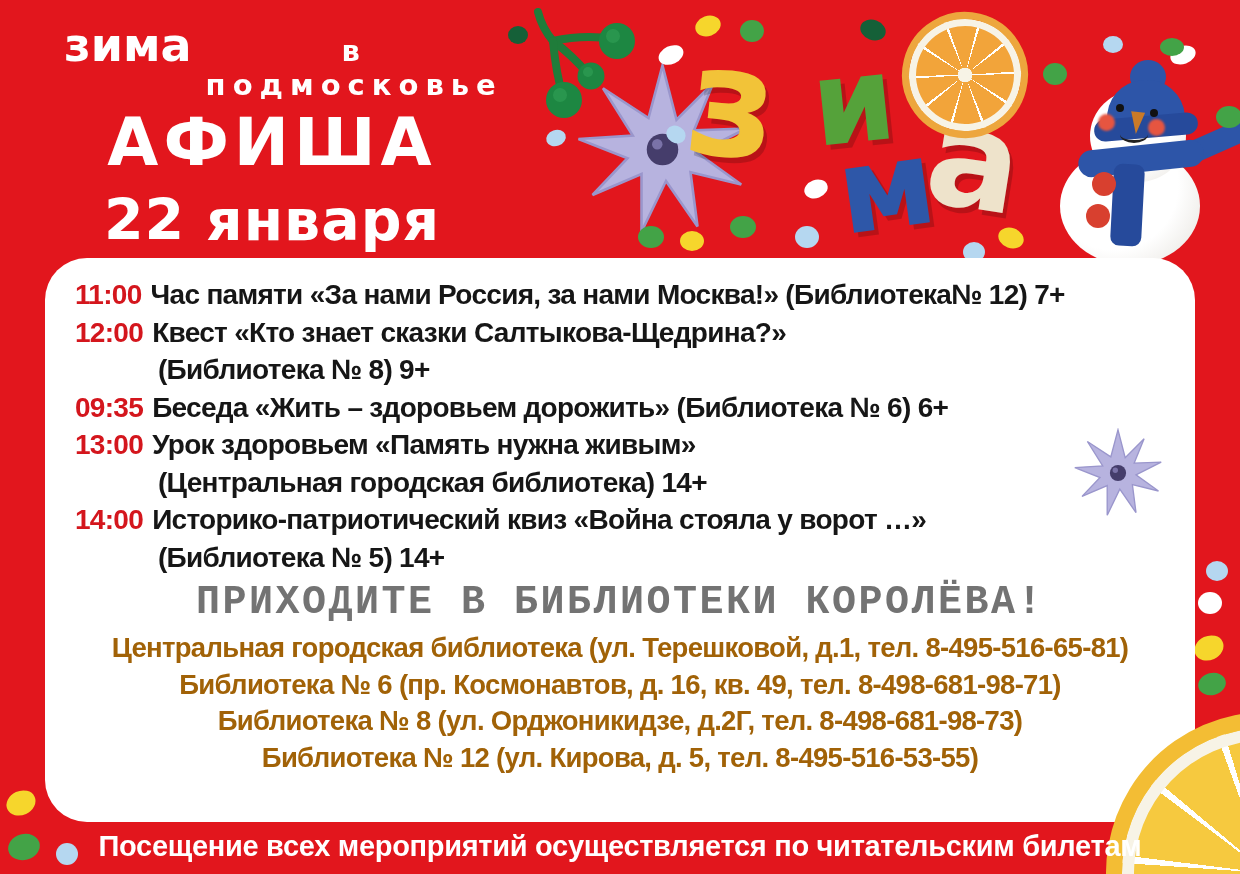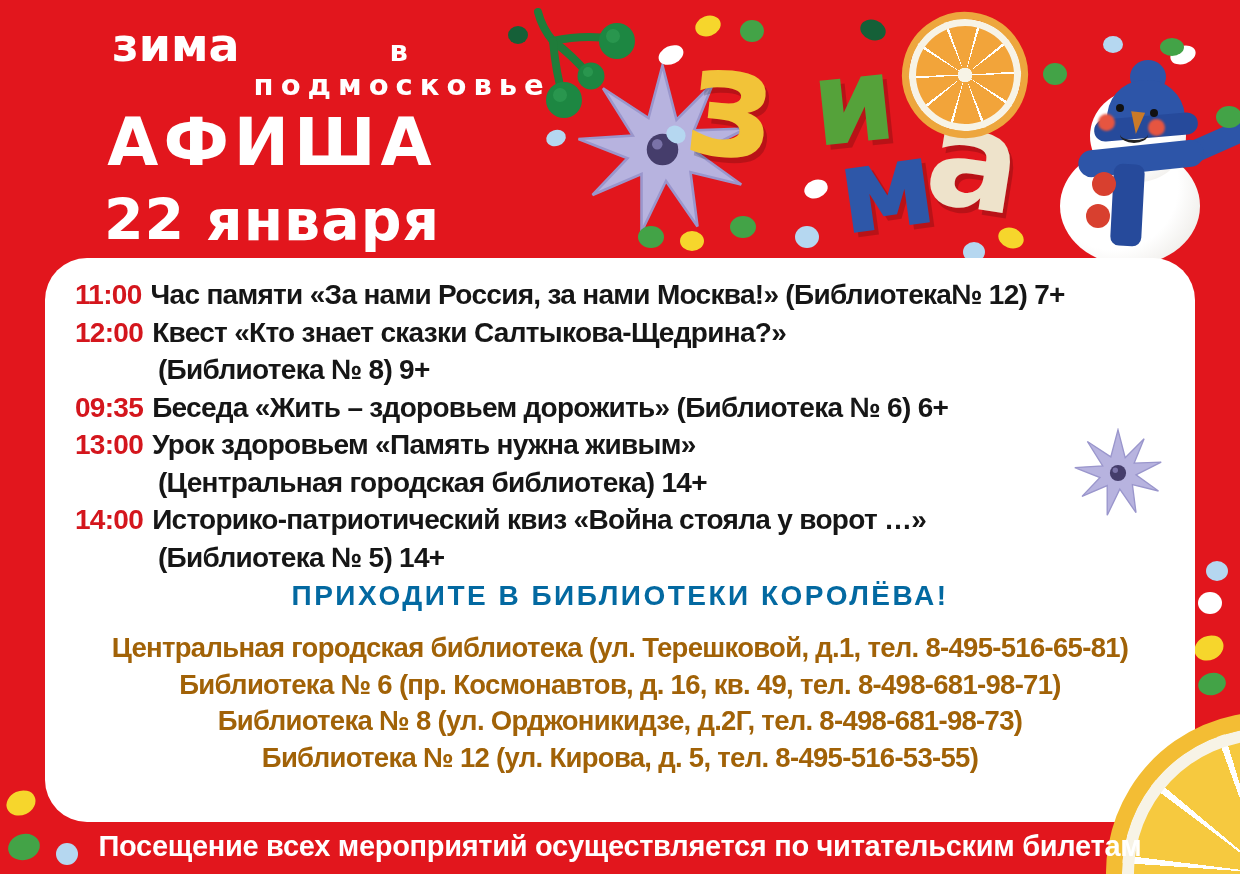--- a/index.html
+++ b/index.html
@@ -3,35 +3,35 @@
 <meta charset="utf-8">
 <style>
   html,body{margin:0;padding:0;background:#555;}
   .poster{position:relative;width:1240px;height:874px;overflow:hidden;
     background:#e2161d;font-family:"Liberation Sans",sans-serif;}
 
   
   .hdr{position:absolute;left:62px;top:18px;width:420px;z-index:2;color:#fff;
     font-family:"DejaVu Sans",sans-serif;text-align:center;}
   .brandline{display:flex;align-items:baseline;justify-content:flex-start;gap:14px;margin-left:2px;}
-  .brand-bold{font-size:46px;font-weight:bold;letter-spacing:0;margin-left:48px;}
+  .brand-bold{font-size:46px;font-weight:bold;letter-spacing:0;}
   .brand-rest{font-size:29px;font-weight:bold;letter-spacing:7px;}
   .title{font-size:66px;font-weight:bold;letter-spacing:5px;margin-top:2px;}
   .date{font-size:57px;font-weight:bold;letter-spacing:1px;margin-top:6px;}
 
   
   .card{position:absolute;left:45px;top:258px;width:1150px;height:564px;
     background:#fff;border-radius:42px;z-index:2;}
   .schedule{position:absolute;left:30px;top:18px;width:1110px;
     font-size:28px;line-height:37.5px;font-weight:bold;letter-spacing:-0.7px;color:#161616;}
   .event{display:flex;align-items:flex-end;}
   .t{color:#d4161d;margin-right:9px;white-space:nowrap;}
   .cont{padding-left:83px;}
   .cta{position:absolute;left:0;top:322px;width:100%;text-align:center;
-    font-size:28px;font-weight:bold;letter-spacing:2.5px;color:#0369a1;}
+    font-size:40px;font-weight:bold;letter-spacing:2.5px;color:#737373;font-family:Liberation Mono, monospace;}
   .addresses{position:absolute;left:0;top:372px;width:100%;text-align:center;
     font-size:27.5px;line-height:36.6px;font-weight:bold;letter-spacing:-0.7px;color:#a16207;}
 
   
   .badge{position:absolute;left:52px;top:702px;width:114px;height:114px;border-radius:50%;
     background:#fff;border:3px solid #1d3f86;z-index:4;overflow:hidden;box-sizing:border-box;}
   .badge-top{position:absolute;left:0;top:0;width:100%;height:52%;background:#1d3f86;}
   .badge-txt{position:absolute;left:0;top:58px;width:100%;text-align:center;
     font-family:"Liberation Serif",serif;font-weight:bold;color:#1d3f86;
     font-size:13.5px;line-height:17px;letter-spacing:0.3px;}

